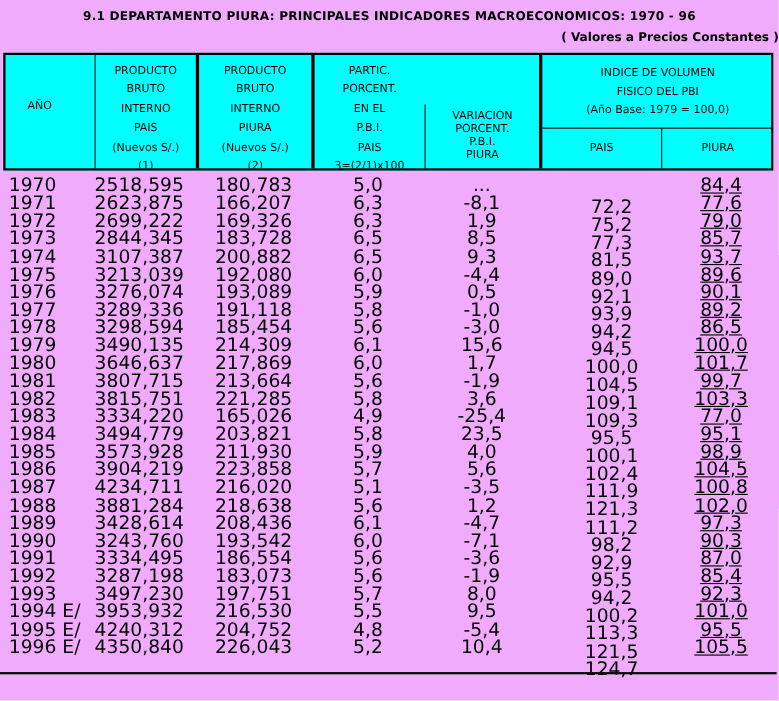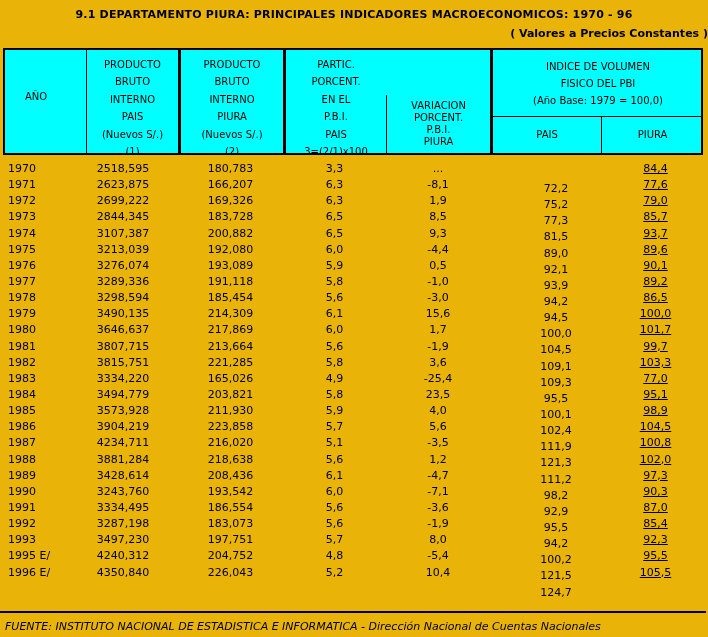--- a/index.html
+++ b/index.html
@@ -1,17 +1,17 @@
 <!DOCTYPE html>
 <html><head>
 <meta charset="utf-8">
 <style>
   html,body{margin:0;padding:0;background:#ffffff;}
   .page{
-    position:relative;width:708px;height:637px;background:#eab308;
+    position:relative;width:708px;height:637px;background:#f0abfc;
     font-family:"DejaVu Sans","Liberation Sans",sans-serif;color:#000000;
     overflow:hidden;
   }
   .title{
     position:absolute;top:8px;left:0;width:708px;text-align:center;
     font-size:11px;font-weight:bold;letter-spacing:0.2px;
   }
   .subtitle{
     position:absolute;top:27px;left:0;width:708px;text-align:right;
     font-size:11px;font-weight:bold;
@@ -41,21 +41,21 @@
     flex:1;display:grid;grid-template-columns:108px 102px;
     border-top:1px solid #000;
   }
   .indice-sub .sub{
     display:flex;align-items:center;justify-content:center;box-sizing:border-box;
   }
   .indice-sub .sub + .sub{border-left:1px solid #000;}
   
   .tbody{
     position:absolute;top:161px;left:3px;width:700px;height:436px;
-    font-size:11px;
+    font-size:17px;
   }
   .trow{
     display:grid;grid-template-columns:83px 92px 105px 103px 104px 108px 105px;
     height:16.15px;line-height:16.15px;
   }
   .tcell{box-sizing:border-box;text-align:center;white-space:nowrap;overflow:visible;}
   .tcell.c0{text-align:left;padding-left:5px;}
   .tcell.c1{padding-right:18px;}
   .tcell.c5{padding-left:24px;margin-top:20px;}
   .tcell.c6{padding-left:10px;text-decoration:underline;}
@@ -111,21 +111,21 @@
         <div class="sub">PIURA</div>
       </div>
     </div>
   </div>
 
   <div class="tbody">
       <div class="trow">
         <div class="tcell c0">1970</div>
         <div class="tcell c1">2518,595</div>
         <div class="tcell c2">180,783</div>
-        <div class="tcell c3">3,3</div>
+        <div class="tcell c3">5,0</div>
         <div class="tcell c4">...</div>
         <div class="tcell c5">72,2</div>
         <div class="tcell c6">84,4</div>
       </div>
       <div class="trow">
         <div class="tcell c0">1971</div>
         <div class="tcell c1">2623,875</div>
         <div class="tcell c2">166,207</div>
         <div class="tcell c3">6,3</div>
         <div class="tcell c4">-8,1</div>
@@ -324,20 +324,29 @@
       <div class="trow">
         <div class="tcell c0">1993</div>
         <div class="tcell c1">3497,230</div>
         <div class="tcell c2">197,751</div>
         <div class="tcell c3">5,7</div>
         <div class="tcell c4">8,0</div>
         <div class="tcell c5">100,2</div>
         <div class="tcell c6">92,3</div>
       </div>
       <div class="trow">
+        <div class="tcell c0">1994 E/</div>
+        <div class="tcell c1">3953,932</div>
+        <div class="tcell c2">216,530</div>
+        <div class="tcell c3">5,5</div>
+        <div class="tcell c4">9,5</div>
+        <div class="tcell c5">113,3</div>
+        <div class="tcell c6">101,0</div>
+      </div>
+      <div class="trow">
         <div class="tcell c0">1995 E/</div>
         <div class="tcell c1">4240,312</div>
         <div class="tcell c2">204,752</div>
         <div class="tcell c3">4,8</div>
         <div class="tcell c4">-5,4</div>
         <div class="tcell c5">121,5</div>
         <div class="tcell c6">95,5</div>
       </div>
       <div class="trow">
         <div class="tcell c0">1996 E/</div>
@@ -345,15 +354,14 @@
         <div class="tcell c2">226,043</div>
         <div class="tcell c3">5,2</div>
         <div class="tcell c4">10,4</div>
         <div class="tcell c5">124,7</div>
         <div class="tcell c6">105,5</div>
       </div>
     </div>
 
   <div class="bottom-rule"></div>
 
-  <div class="source">FUENTE: INSTITUTO NACIONAL DE ESTADISTICA E INFORMATICA - Dirección Nacional de Cuentas Nacionales</div>
 
 </div>
 
 </body></html>

